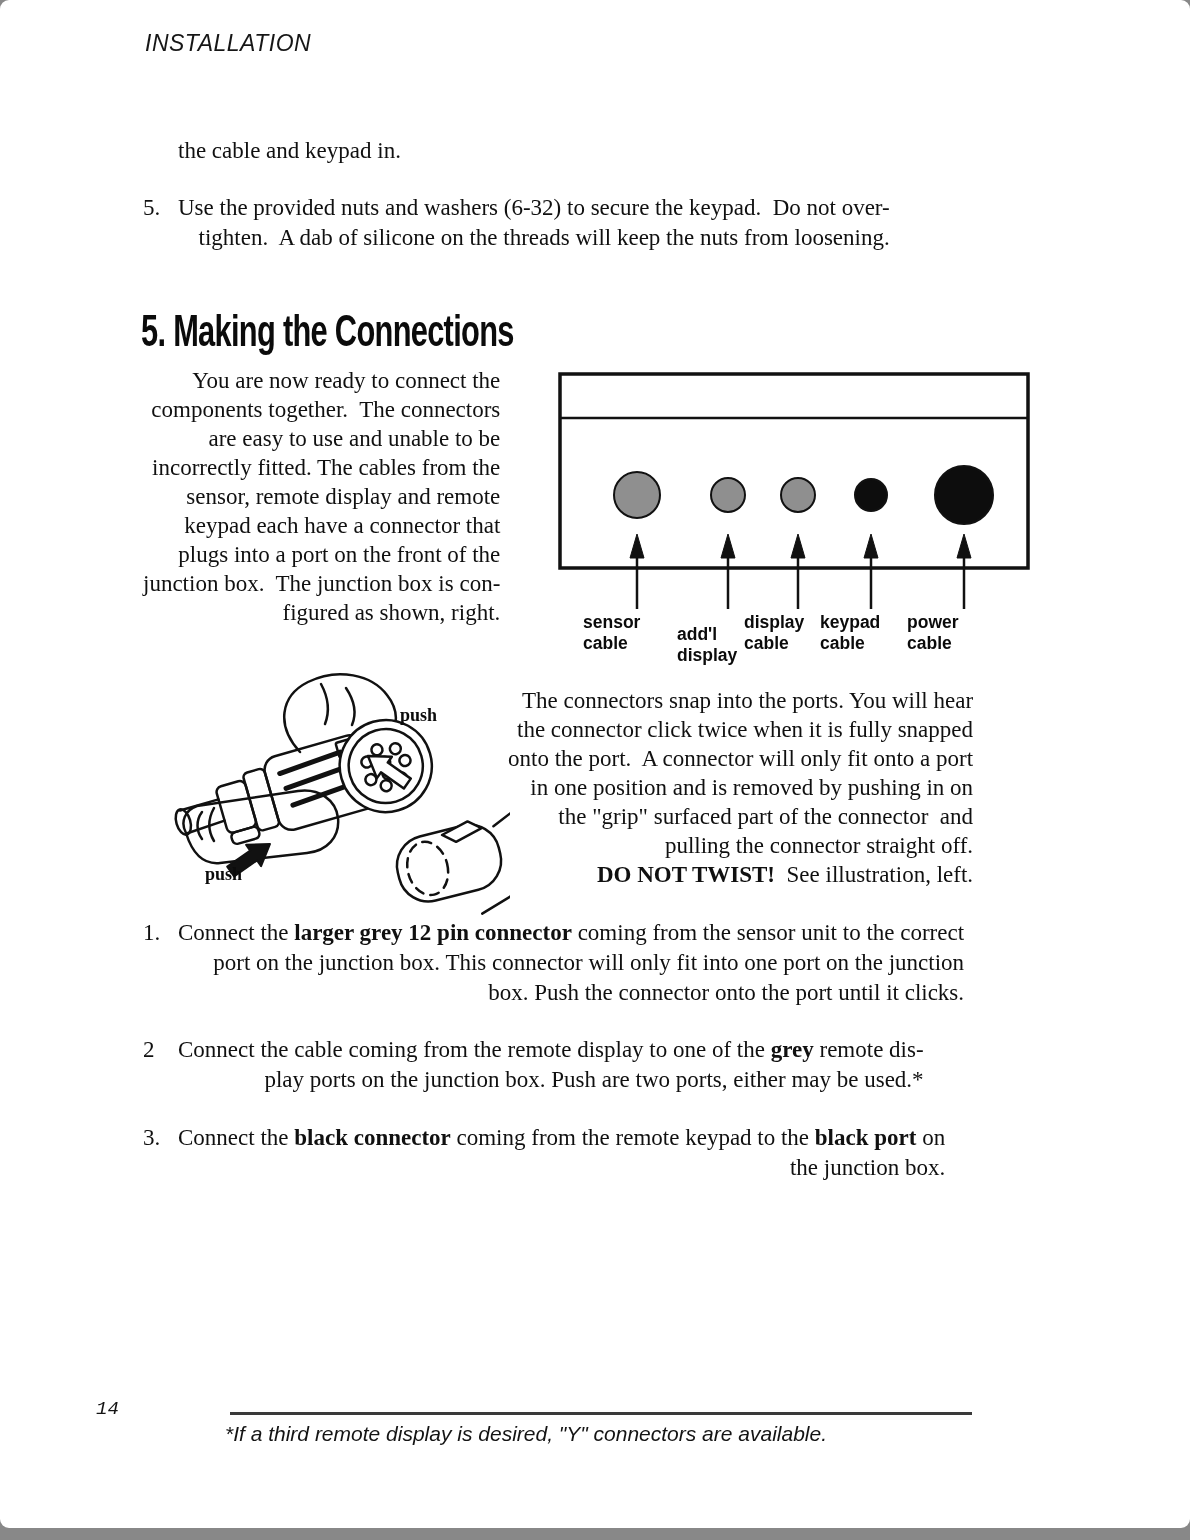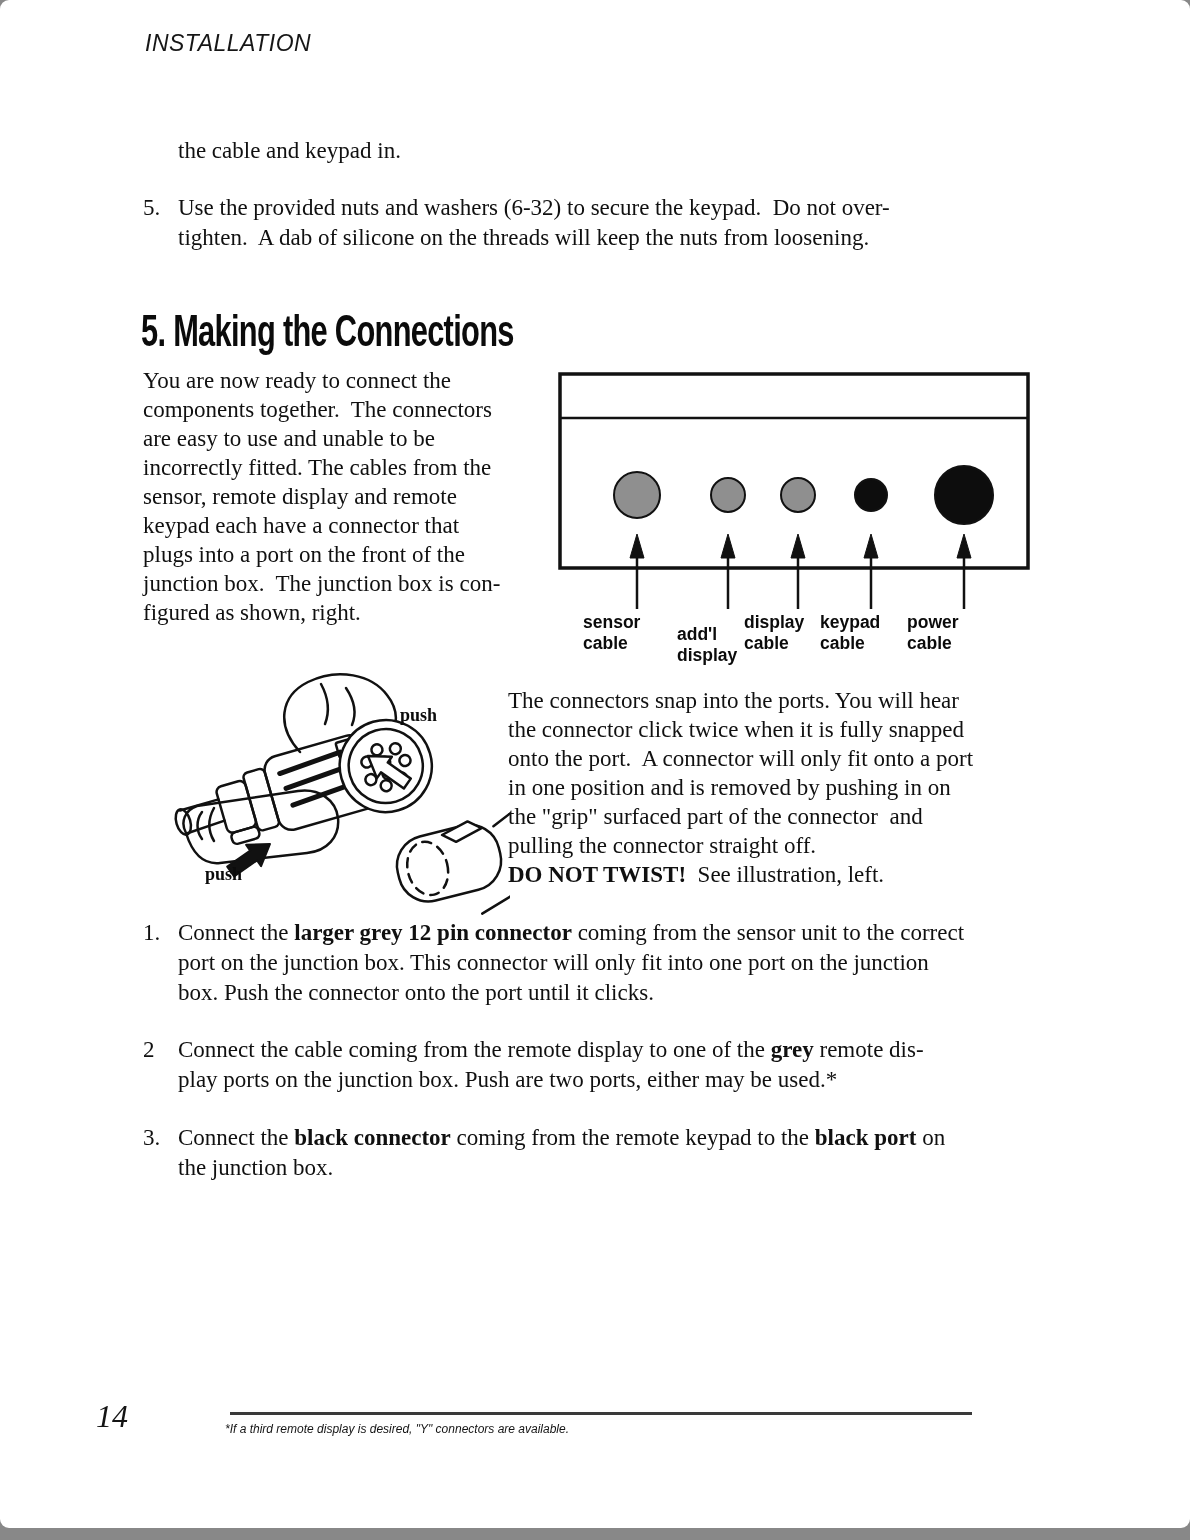--- a/index.html
+++ b/index.html
@@ -2,21 +2,21 @@
 <html><head>
 <meta charset="utf-8">
 <style>
   html,body{margin:0;padding:0;background:#888;}
   .page{
     position:relative;width:1190px;height:1528px;background:#ffffff;
     font-family:"Liberation Serif",serif;color:#101010;overflow:hidden;margin:0 auto;border-radius:9px;
   }
   .abs{position:absolute;}
   .serif{font-size:23px;line-height:29px;}
-  .rich{white-space:pre;}
+  .rich{white-space:pre;text-align:right;}
   .b{font-weight:bold;}
   .lh30{line-height:30px;}
   .header-italic{
     font-family:"Liberation Sans",sans-serif;font-style:italic;
     font-size:23px;letter-spacing:.5px;color:#161616;
   }
   .section-heading{
     font-family:"Liberation Sans",sans-serif;font-weight:900;font-size:44px;
     letter-spacing:-1px;white-space:nowrap;transform:scaleX(.70);transform-origin:left top;
     color:#0b0b0b;
@@ -26,24 +26,24 @@
   .port-label{
     position:absolute;width:110px;
     font-family:"Liberation Sans",sans-serif;font-weight:bold;
     font-size:17.5px;line-height:21px;color:#0b0b0b;
   }
   .push-label{
     position:absolute;font-family:Liberation Serif, serif;font-weight:bold;
     font-size:18px;color:#0b0b0b;
   }
   .page-number{
-    font-family:Liberation Serif, serif;font-style:italic;font-size:32px;color:#141414;
+    font-family:Liberation Mono, monospace;font-style:italic;font-size:19px;color:#141414;
   }
   .footnote{
-    font-family:"Liberation Sans",sans-serif;font-style:italic;font-size:12px;color:#141414;
+    font-family:"Liberation Sans",sans-serif;font-style:italic;font-size:21px;color:#141414;
   }
   .rule{background:#3a3a3a;}
   svg .ln{stroke:#111;stroke-width:2.5;fill:none;stroke-linecap:round;stroke-linejoin:round;}
 </style>
 </head>
 <body>
 
 <div class="page">
 
   <div class="abs header-italic" style="left:145px;top:30px">INSTALLATION</div>

